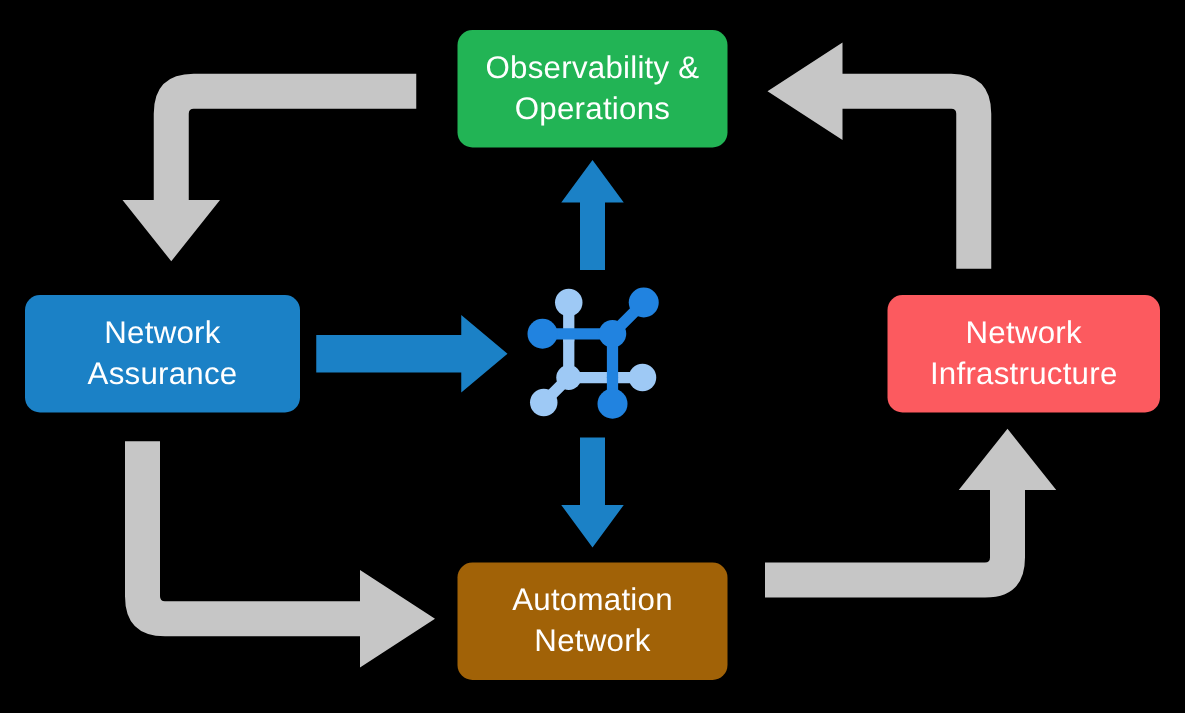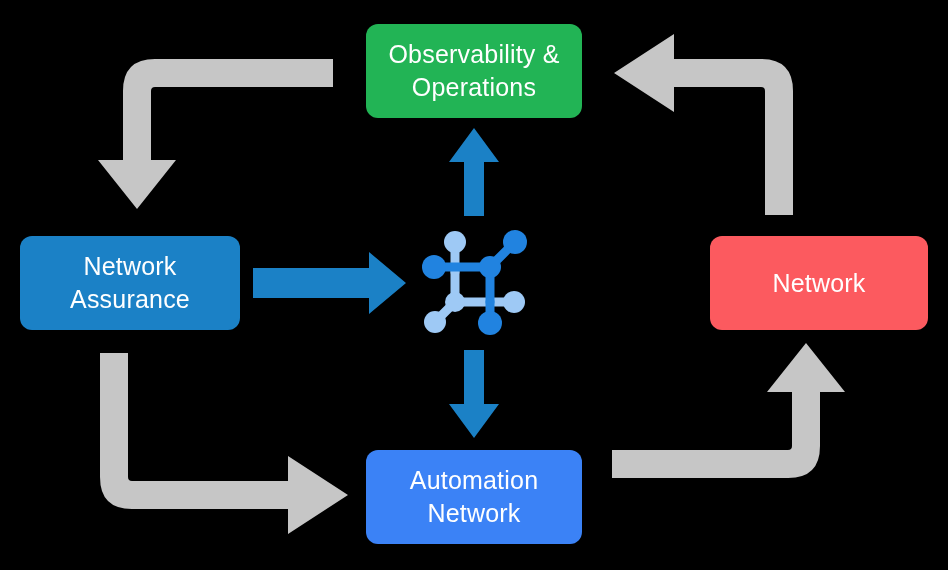--- a/index.html
+++ b/index.html
@@ -186,23 +186,24 @@
   <div class="node-box" id="box-network-operations" style="background:#1b81c6;">
     <span>
       <span>Network</span><br>
       <span>Assurance</span>
     </span>
   </div>
 
   <div class="node-box" id="box-network-infrastructure" style="background:#fc5a5f;">
     <span>
       <span>Network</span><br>
-    </span>
-  </div>
-
-  <div class="node-box" id="box-automation-tooling" style="background:#3b82f6;">
+      <span>Infrastructure</span>
+    </span>
+  </div>
+
+  <div class="node-box" id="box-automation-tooling" style="background:#a16207;">
     <span>
       <span>Automation</span><br>
       <span>Network</span>
     </span>
   </div>
 
 </div>
 
 </body></html>

